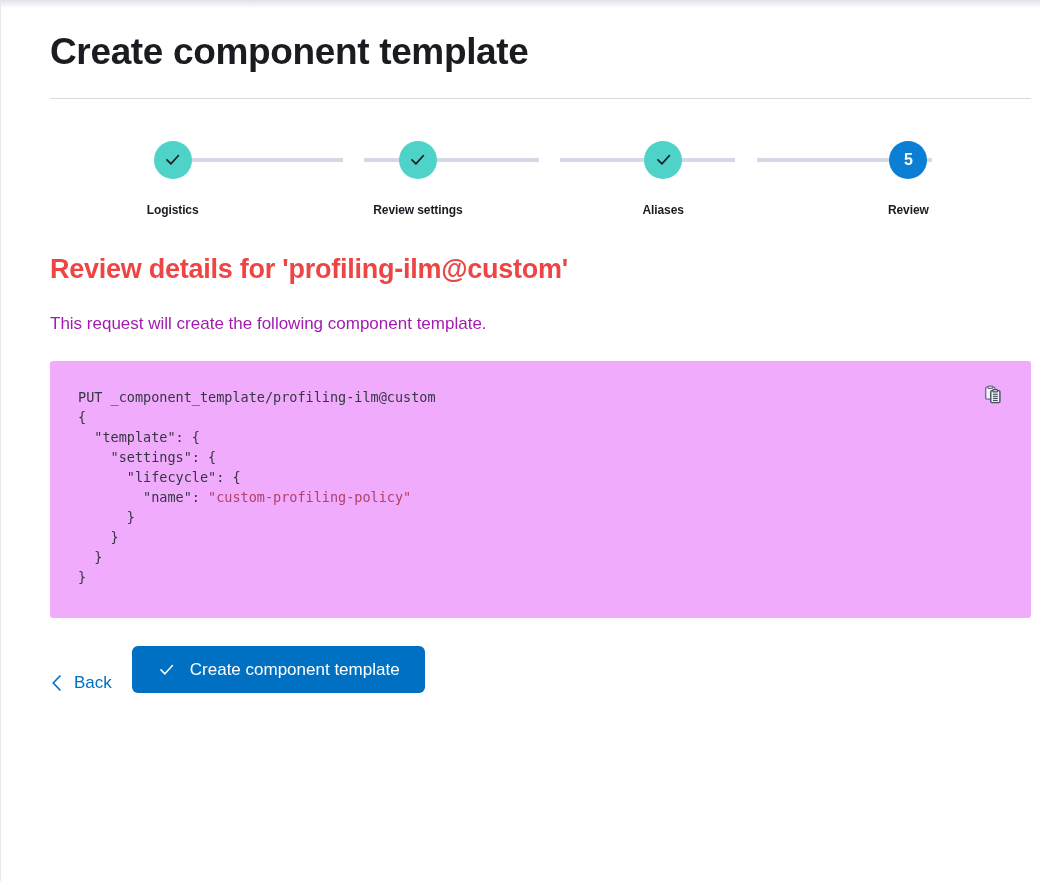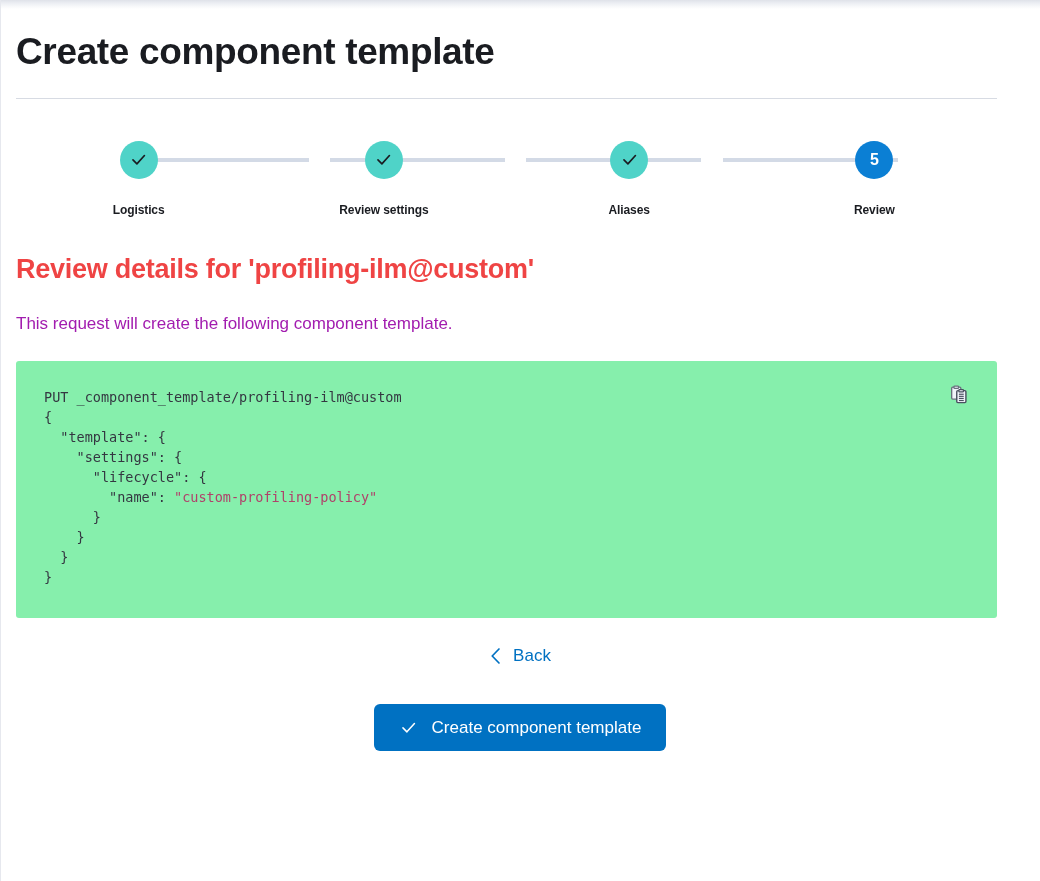--- a/index.html
+++ b/index.html
@@ -35,21 +35,21 @@
     position: absolute;
     left: 0; top: 0;
     width: 1px; height: 881px;
     background: #e6e8ee;
   }
 
   .content {
     position: absolute;
     left: 0; top: 0;
     width: 1040px;
-    padding: 0 16px;
+    padding: 0 50px;
   }
 
   
   .page-title {
     margin: 0;
     padding-top: 30px;
     font-size: 37px;
     line-height: 1.18;
     font-weight: 700;
     letter-spacing: -0.35px;
@@ -178,21 +178,21 @@
     font-size: 17px;
     color: #a21caf;
     line-height: 1.45;
   }
 
   
   .code-wrap {
     position: relative;
     margin-top: 24px;
     width: 981px;
-    background: #86efac;
+    background: #f0abfc;
     border-radius: 3px;
     padding: 26px 24px 30px 28px;
     min-height: 257px;
   }
   pre.code {
     margin: 0;
     font-family: "DejaVu Sans Mono", "Liberation Mono", monospace;
     font-size: 13.5px;
     line-height: 20px;
     color: #343741;
@@ -212,23 +212,22 @@
     cursor: pointer;
     background: none;
     border: none;
     padding: 0;
   }
 
   
   .actions {
     margin-top: 28px;
     display: flex;
-    align-items: center;
-    gap: 38px;
-    flex-direction: column;
+    align-items: flex-end;
+    gap: 20px;
   }
   .back-link {
     display: inline-flex;
     align-items: center;
     gap: 11px;
     color: #0071c2;
     font-size: 17px;
     font-weight: 400;
     cursor: pointer;
     text-decoration: none;

